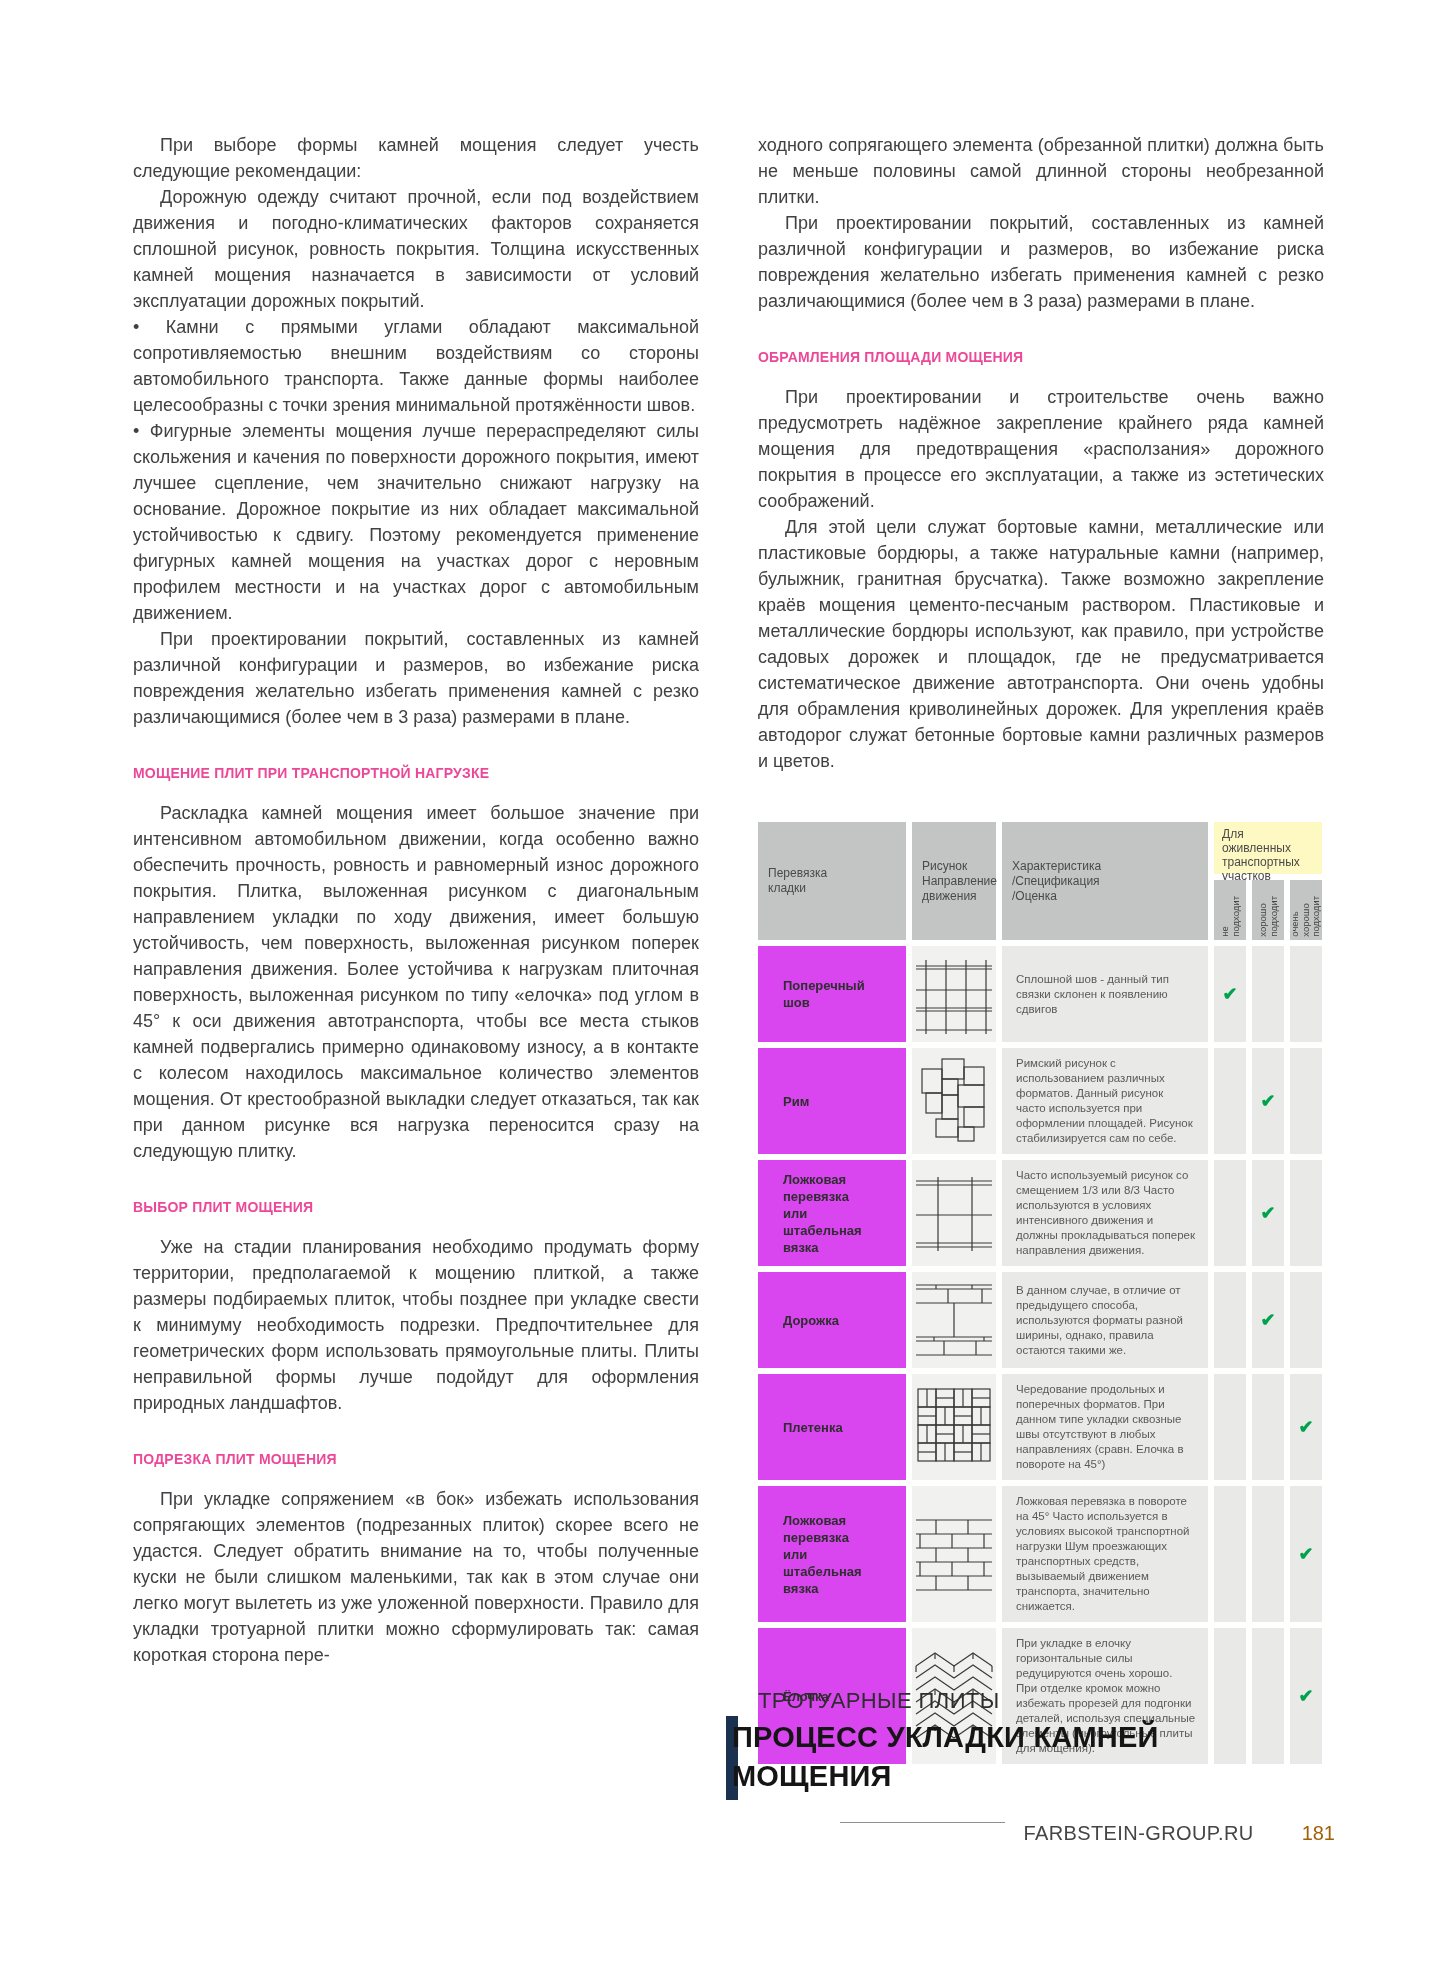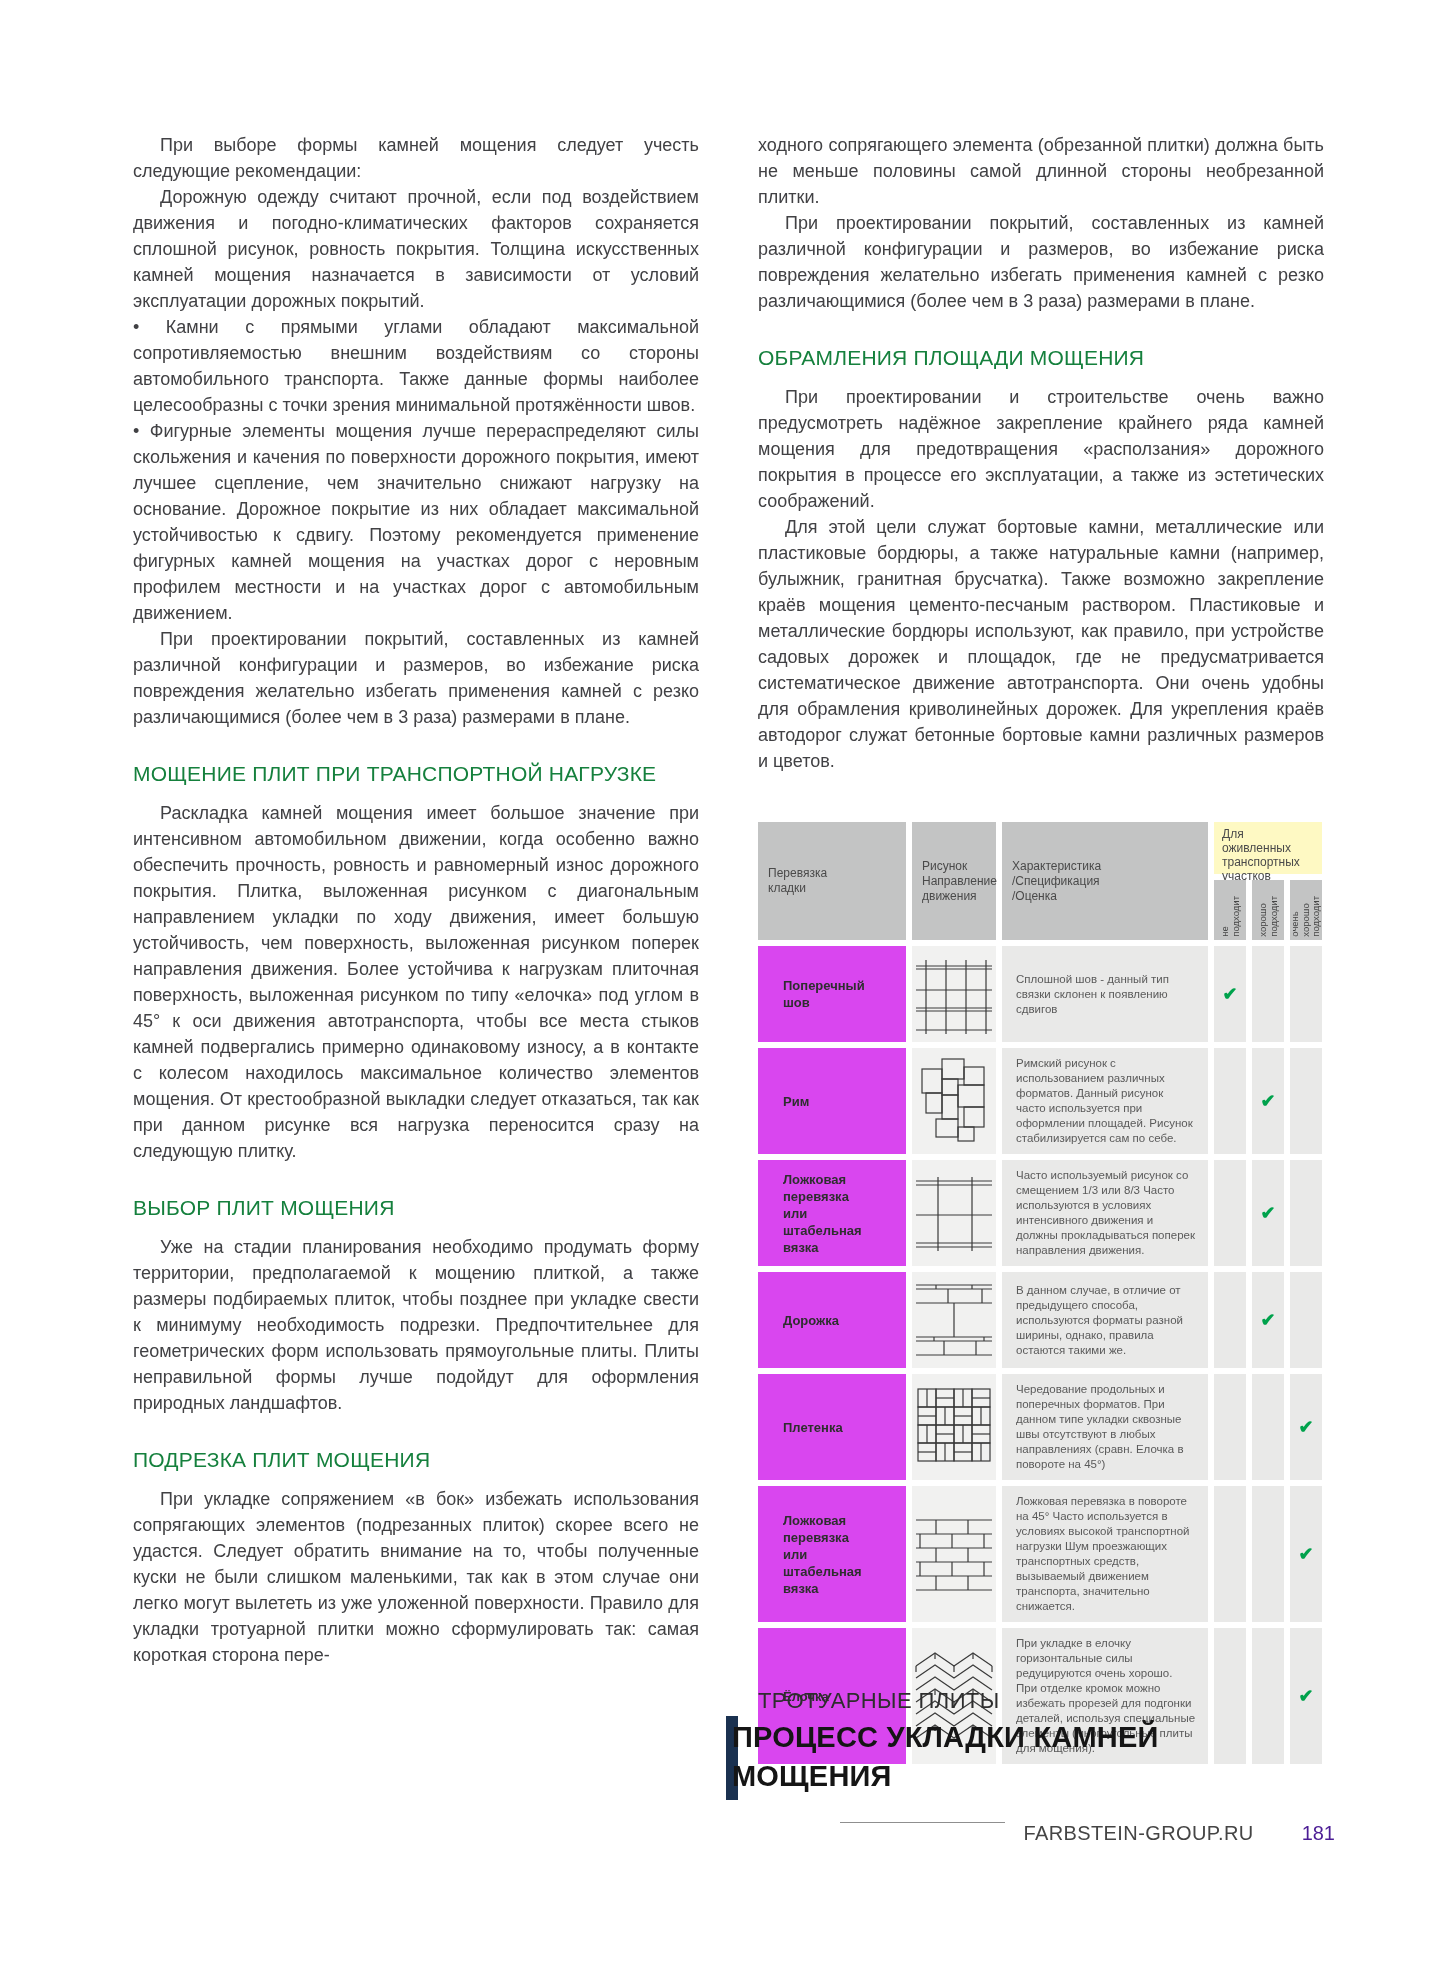--- a/index.html
+++ b/index.html
@@ -6,21 +6,21 @@
   .page{position:relative;width:1448px;height:1974px;background:#ffffff;
         font-family:"Liberation Sans", sans-serif;color:#3e3e40;overflow:hidden;}
 
   
   .col{position:absolute;top:132px;width:566px;font-size:18px;line-height:26px;
        text-align:justify;color:#414144;}
   .col-left{left:133px;}
   .col-right{left:758px;}
   .col p{margin:0;text-indent:27px;}
   .col p.noindent{text-indent:0;}
-  .col h2{font-size:21px;line-height:25px;font-weight:400;color:#15803d;
+  .col h2{font-size:14px;line-height:25px;font-weight:700;color:#ec4899;
           margin:31px 0 14px 0;text-align:left;letter-spacing:.2px;}
 
   
   .ptable{position:absolute;left:758px;top:822px;width:566px;}
   .trow{display:grid;grid-template-columns:148px 84px 206px 32px 32px 32px;
         grid-column-gap:6px;margin-bottom:6px;}
   .thead{display:grid;grid-template-columns:148px 84px 206px 108px;
          grid-column-gap:6px;margin-bottom:6px;}
   .hcell{background:#c3c4c4;color:#4a4a4a;font-size:12px;line-height:15px;
          display:flex;align-items:center;padding:8px 10px;height:118px;box-sizing:border-box;}
@@ -51,21 +51,21 @@
   .kicker{position:absolute;left:758px;top:1688px;font-size:22px;line-height:26px;
           color:#2d2d2d;font-weight:400;letter-spacing:.4px;}
   .big-title{position:absolute;left:732px;top:1718px;width:440px;font-size:29px;
              line-height:39px;font-weight:700;color:#151515;letter-spacing:.2px;}
 
   
   .footer{position:absolute;left:11px;top:1822px;width:1324px;display:flex;
           justify-content:flex-end;}
   .footer-line{width:165px;height:0;border-top:1.5px solid #8f8f8f;margin-right:18px;}
   .footer-site{font-size:20px;color:#454545;letter-spacing:.4px;margin-right:48px;}
-  .footer-page{font-size:20px;color:#4c1d95;}
+  .footer-page{font-size:20px;color:#a16207;}
 </style>
 </head>
 <body>
 
 <div class="page">
 
   <div class="col col-left">
     <p>При выборе формы камней мощения следует учесть следующие рекомендации:</p>
     <p>Дорожную одежду считают прочной, если под воздействием движения и погодно-климатических факторов сохраняется сплошной рисунок, ровность покрытия. Толщина искусственных камней мощения назначается в зависимости от условий эксплуатации дорожных покрытий.</p>
     <p class="noindent">• Камни с прямыми углами обладают максимальной сопротивляемостью внешним воздействиям со стороны автомобильного транспорта. Также данные формы наиболее целесообразны с точки зрения минимальной протяжённости швов.</p>

